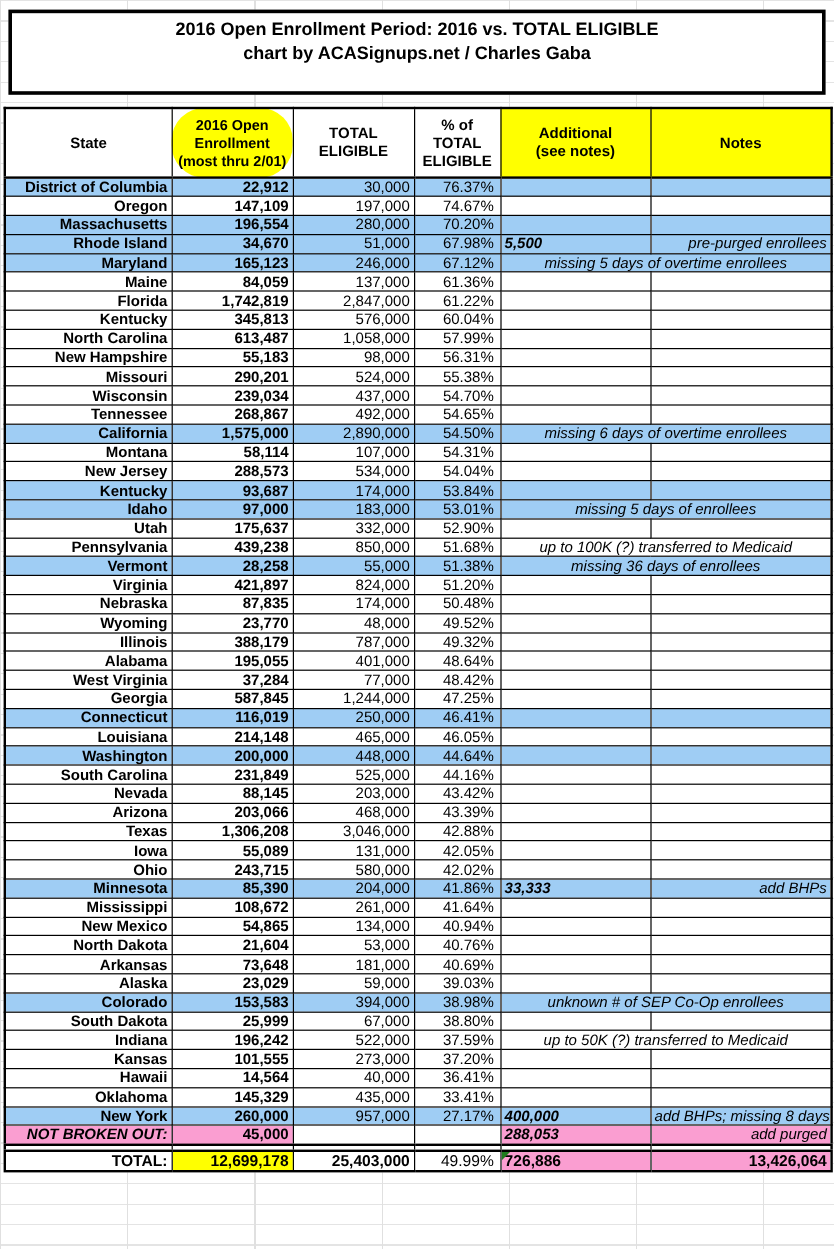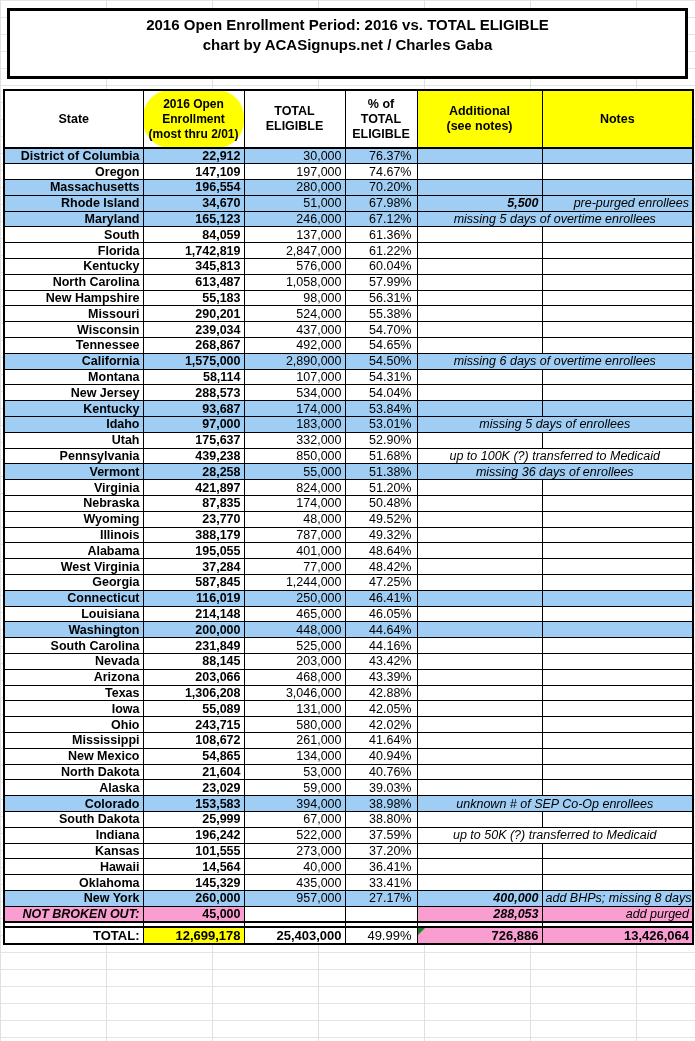--- a/index.html
+++ b/index.html
@@ -67,21 +67,21 @@
     padding: 0 3px;
     overflow: hidden;
     white-space: nowrap;
     background: #fff;
     vertical-align: middle;
   }
   .cell-state  { text-align: right; font-weight: bold; margin-left: 20px; }
   .cell-enroll { text-align: right; font-weight: bold; }
   .cell-elig   { text-align: right; }
   .cell-pct    { text-align: right; padding-right: 5px; }
-  .cell-add    { text-align: right; font-weight: bold; font-style: italic; }
+  .cell-add    { text-align: left; font-weight: bold; font-style: italic; }
   .cell-notes  { text-align: right; font-style: italic; }
   td.span-note { text-align: center; font-style: italic; font-weight: normal; }
 
   tr.hl-blue td { background: var(--blue); }
   tr.hl-pink td { background: var(--pink); }
   tr.hl-pink td.cell-elig, tr.hl-pink td.cell-pct { background: #fff; }
   tr.hl-pink td.cell-state { font-style: italic; }
 
   tr.spacer td {
     height: 5px;
@@ -182,21 +182,21 @@
   </tr>
         <tr data-name="table-row" class="hl-blue">
     <td class="cell-state" data-name="state-cell">Maryland</td>
     <td class="cell-enroll" data-name="enrollment-cell">165,123</td>
     <td class="cell-elig" data-name="eligible-cell">246,000</td>
     <td class="cell-pct" data-name="pct-cell">67.12%</td>
 
     <td class="cell-notes span-note" data-name="note-cell" colspan="2">missing 5 days of overtime enrollees</td>
   </tr>
         <tr data-name="table-row" class="hl-white">
-    <td class="cell-state" data-name="state-cell">South</td>
+    <td class="cell-state" data-name="state-cell">Maine</td>
     <td class="cell-enroll" data-name="enrollment-cell">84,059</td>
     <td class="cell-elig" data-name="eligible-cell">137,000</td>
     <td class="cell-pct" data-name="pct-cell">61.36%</td>
     <td class="cell-add" data-name="additional-cell"></td>
     <td class="cell-notes" data-name="note-cell"></td>
   </tr>
         <tr data-name="table-row" class="hl-white">
     <td class="cell-state" data-name="state-cell">Florida</td>
     <td class="cell-enroll" data-name="enrollment-cell">1,742,819</td>
     <td class="cell-elig" data-name="eligible-cell">2,847,000</td>
@@ -437,20 +437,28 @@
     <td class="cell-notes" data-name="note-cell"></td>
   </tr>
         <tr data-name="table-row" class="hl-white">
     <td class="cell-state" data-name="state-cell">Ohio</td>
     <td class="cell-enroll" data-name="enrollment-cell">243,715</td>
     <td class="cell-elig" data-name="eligible-cell">580,000</td>
     <td class="cell-pct" data-name="pct-cell">42.02%</td>
     <td class="cell-add" data-name="additional-cell"></td>
     <td class="cell-notes" data-name="note-cell"></td>
   </tr>
+        <tr data-name="table-row" class="hl-blue">
+    <td class="cell-state" data-name="state-cell">Minnesota</td>
+    <td class="cell-enroll" data-name="enrollment-cell">85,390</td>
+    <td class="cell-elig" data-name="eligible-cell">204,000</td>
+    <td class="cell-pct" data-name="pct-cell">41.86%</td>
+    <td class="cell-add" data-name="additional-cell">33,333</td>
+    <td class="cell-notes" data-name="note-cell">add BHPs</td>
+  </tr>
         <tr data-name="table-row" class="hl-white">
     <td class="cell-state" data-name="state-cell">Mississippi</td>
     <td class="cell-enroll" data-name="enrollment-cell">108,672</td>
     <td class="cell-elig" data-name="eligible-cell">261,000</td>
     <td class="cell-pct" data-name="pct-cell">41.64%</td>
     <td class="cell-add" data-name="additional-cell"></td>
     <td class="cell-notes" data-name="note-cell"></td>
   </tr>
         <tr data-name="table-row" class="hl-white">
     <td class="cell-state" data-name="state-cell">New Mexico</td>
@@ -458,20 +466,28 @@
     <td class="cell-elig" data-name="eligible-cell">134,000</td>
     <td class="cell-pct" data-name="pct-cell">40.94%</td>
     <td class="cell-add" data-name="additional-cell"></td>
     <td class="cell-notes" data-name="note-cell"></td>
   </tr>
         <tr data-name="table-row" class="hl-white">
     <td class="cell-state" data-name="state-cell">North Dakota</td>
     <td class="cell-enroll" data-name="enrollment-cell">21,604</td>
     <td class="cell-elig" data-name="eligible-cell">53,000</td>
     <td class="cell-pct" data-name="pct-cell">40.76%</td>
+    <td class="cell-add" data-name="additional-cell"></td>
+    <td class="cell-notes" data-name="note-cell"></td>
+  </tr>
+        <tr data-name="table-row" class="hl-white">
+    <td class="cell-state" data-name="state-cell">Arkansas</td>
+    <td class="cell-enroll" data-name="enrollment-cell">73,648</td>
+    <td class="cell-elig" data-name="eligible-cell">181,000</td>
+    <td class="cell-pct" data-name="pct-cell">40.69%</td>
     <td class="cell-add" data-name="additional-cell"></td>
     <td class="cell-notes" data-name="note-cell"></td>
   </tr>
         <tr data-name="table-row" class="hl-white">
     <td class="cell-state" data-name="state-cell">Alaska</td>
     <td class="cell-enroll" data-name="enrollment-cell">23,029</td>
     <td class="cell-elig" data-name="eligible-cell">59,000</td>
     <td class="cell-pct" data-name="pct-cell">39.03%</td>
     <td class="cell-add" data-name="additional-cell"></td>
     <td class="cell-notes" data-name="note-cell"></td>

